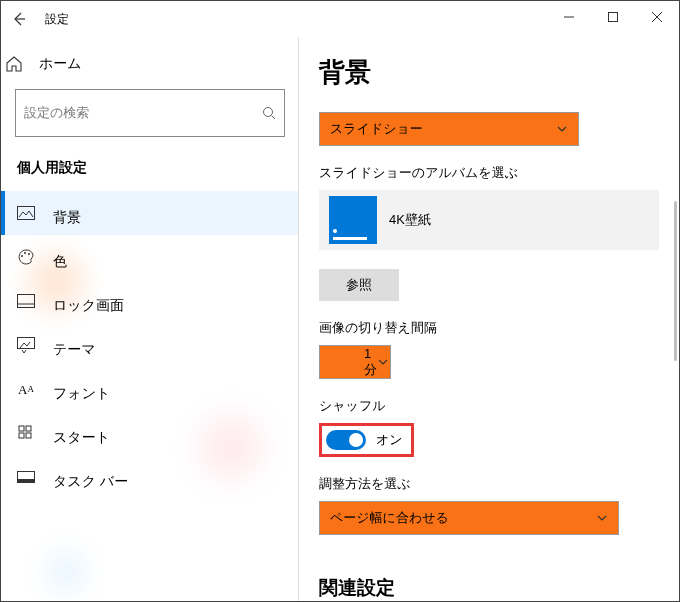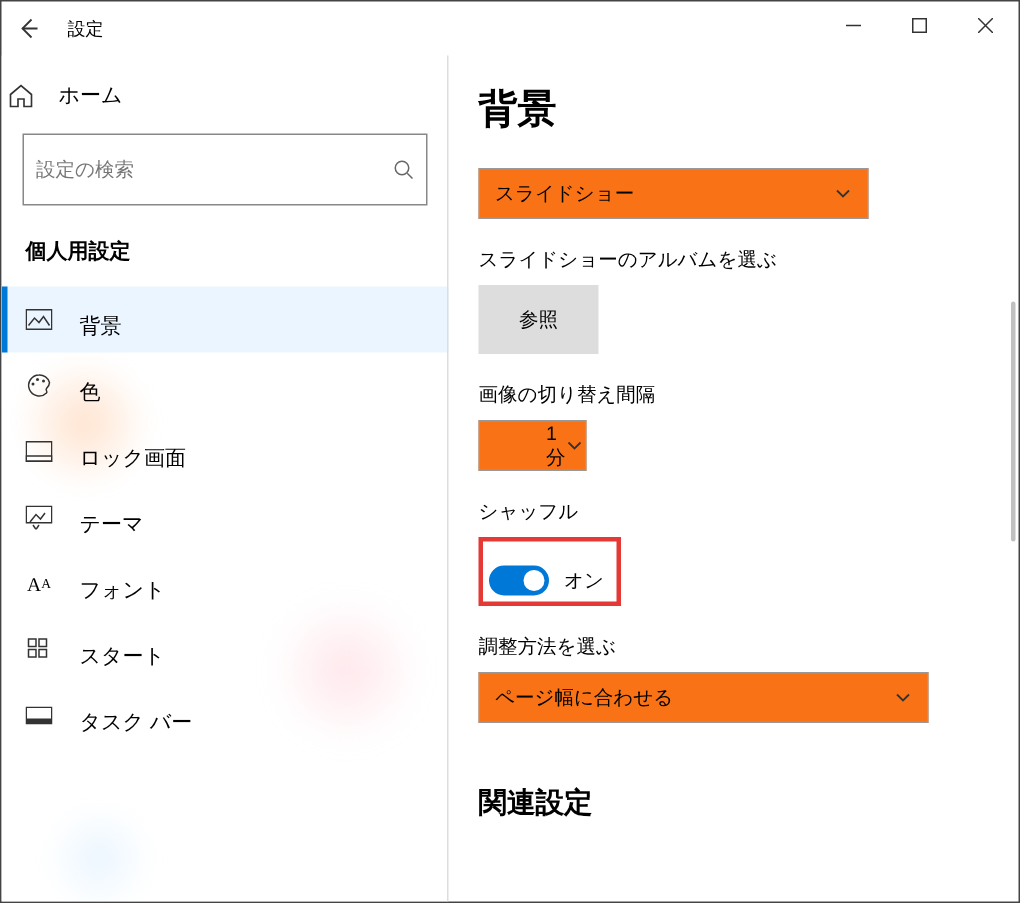--- a/index.html
+++ b/index.html
@@ -31,22 +31,22 @@
   .combo { border: 1px solid #999; height: 34px; display: flex; align-items: center; justify-content: space-between; padding: 0 10px; font-size: 13px; background: #f97316; cursor: pointer; }
   .combo .chev { width: 12px; height: 12px; flex-shrink: 0; }
   .combo-full { width: 260px; }
   .combo-sm { width: 72px; padding-left: 44px; }
   .combo-fit { width: 300px; }
   .label { font-size: 13px; margin: 18px 0 8px 0; }
   .albumrow { background: #f2f2f2; display: flex; align-items: center; padding: 6px 10px; }
   .albumthumb { width: 48px; height: 48px; background: #0078d7; display: flex; flex-direction: column; justify-content: flex-end; padding: 4px; margin-right: 12px; }
   .albumthumb .bar { background: #fff; height: 3px; width: 34px; }
   .albumthumb .dot { width: 4px; height: 4px; border-radius: 50%; background: #fff; margin-bottom: 4px; }
-  .browsebtn { width: 80px; height: 46px; background: #ddd; border: none; margin-top: 8px; cursor: pointer; font-size: 13px; display: flex; align-items: center; justify-content: center; }
-  .togglewrap { display: inline-flex; align-items: center; border: 3px solid #e53935; padding: 16px 8px 4px 4px; }
+  .browsebtn { width: 80px; height: 32px; background: #ddd; border: none; margin-top: 19px; cursor: pointer; font-size: 13px; display: flex; align-items: center; justify-content: center; }
+  .togglewrap { display: inline-flex; align-items: center; border: 3px solid #e53935; padding: 4px 8px 4px 4px; }
   .toggle { width: 40px; height: 20px; border-radius: 10px; background: #0078d7; position: relative; margin-right: 10px; cursor: pointer; }
   .toggle .knob { position: absolute; right: 3px; top: 3px; width: 14px; height: 14px; border-radius: 50%; background: #fff; }
   .heading2 { font-size: 19px; font-weight: 600; margin-top: 40px; }
   svg { display: block; }
 </style>
 </head>
 <body>
 
 <div class="titlebar">
   <div class="back">
@@ -181,20 +181,27 @@
     <div class="heading1">背景</div>
 
     <div class="combo combo-full">
       <span>スライドショー</span>
       <svg class="chev" viewBox="0 0 12 12">
           <path d="M2 4 L6 8 L10 4" stroke="#333" fill="none" stroke-width="1.2"></path>
         </svg>
     </div>
 
     <div class="label">スライドショーのアルバムを選ぶ</div>
+    <div class="albumrow">
+      <div class="albumthumb">
+        <div class="dot"></div>
+          <div class="bar"></div>
+      </div>
+      <span>4K壁紙</span>
+    </div>
     <button class="browsebtn">
         <span>参照</span>
       </button>
 
     <div class="label">画像の切り替え間隔</div>
     <div class="combo combo-sm">
       <span>1 分</span>
       <svg class="chev" viewBox="0 0 12 12">
           <path d="M2 4 L6 8 L10 4" stroke="#333" fill="none" stroke-width="1.2"></path>
         </svg>

